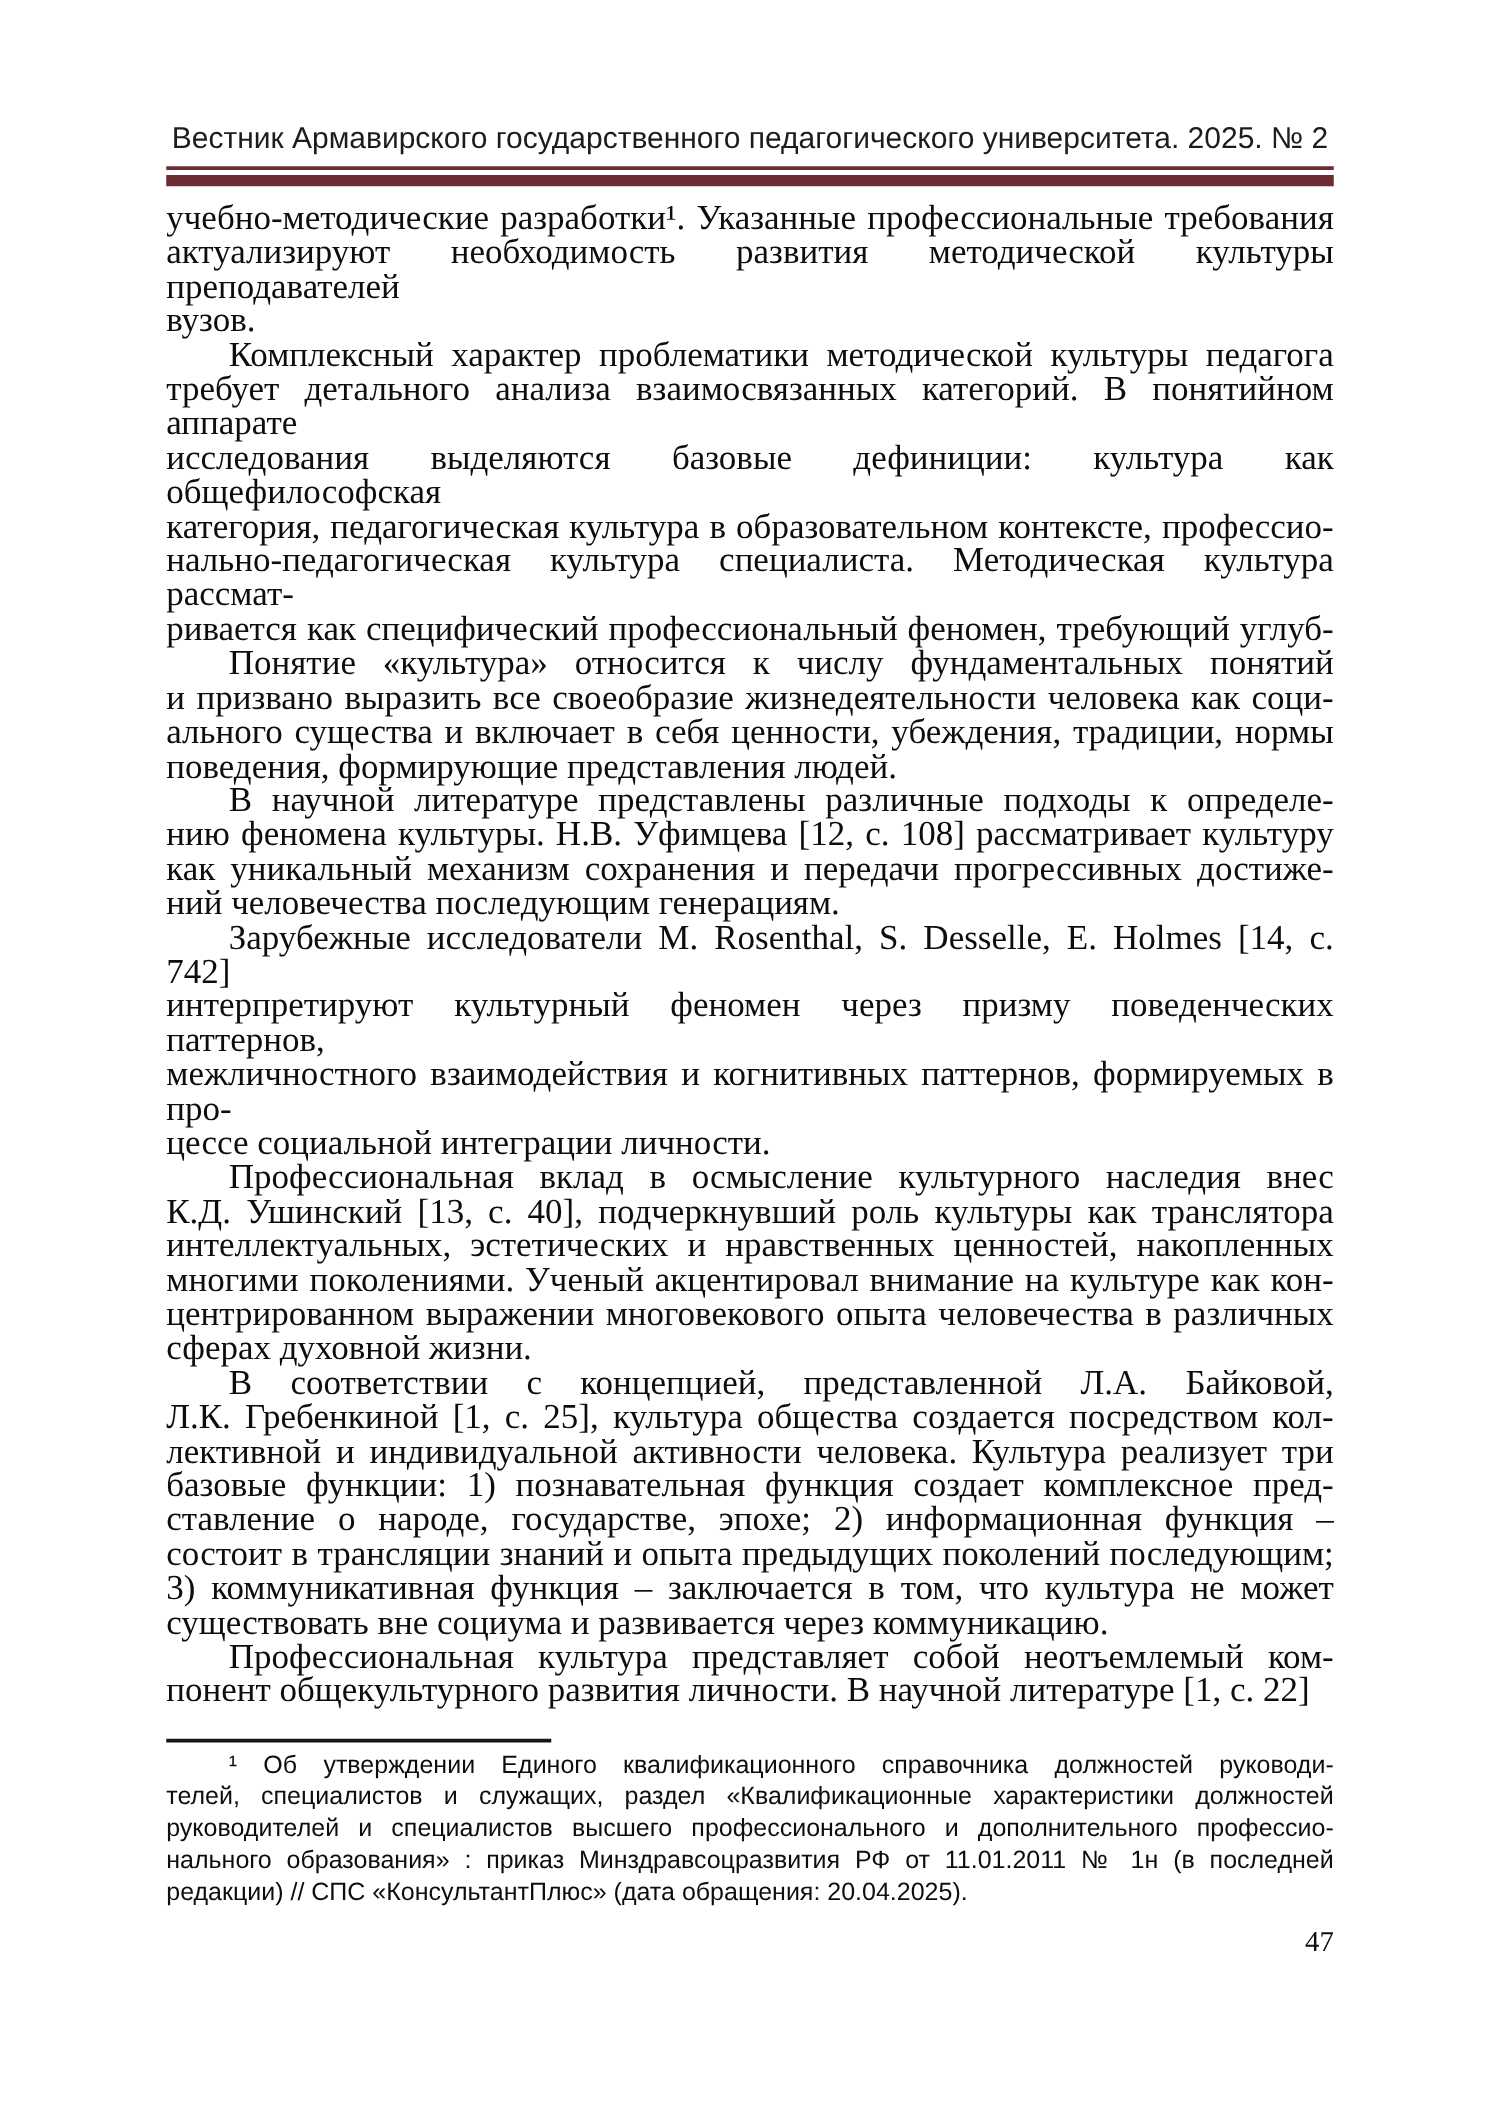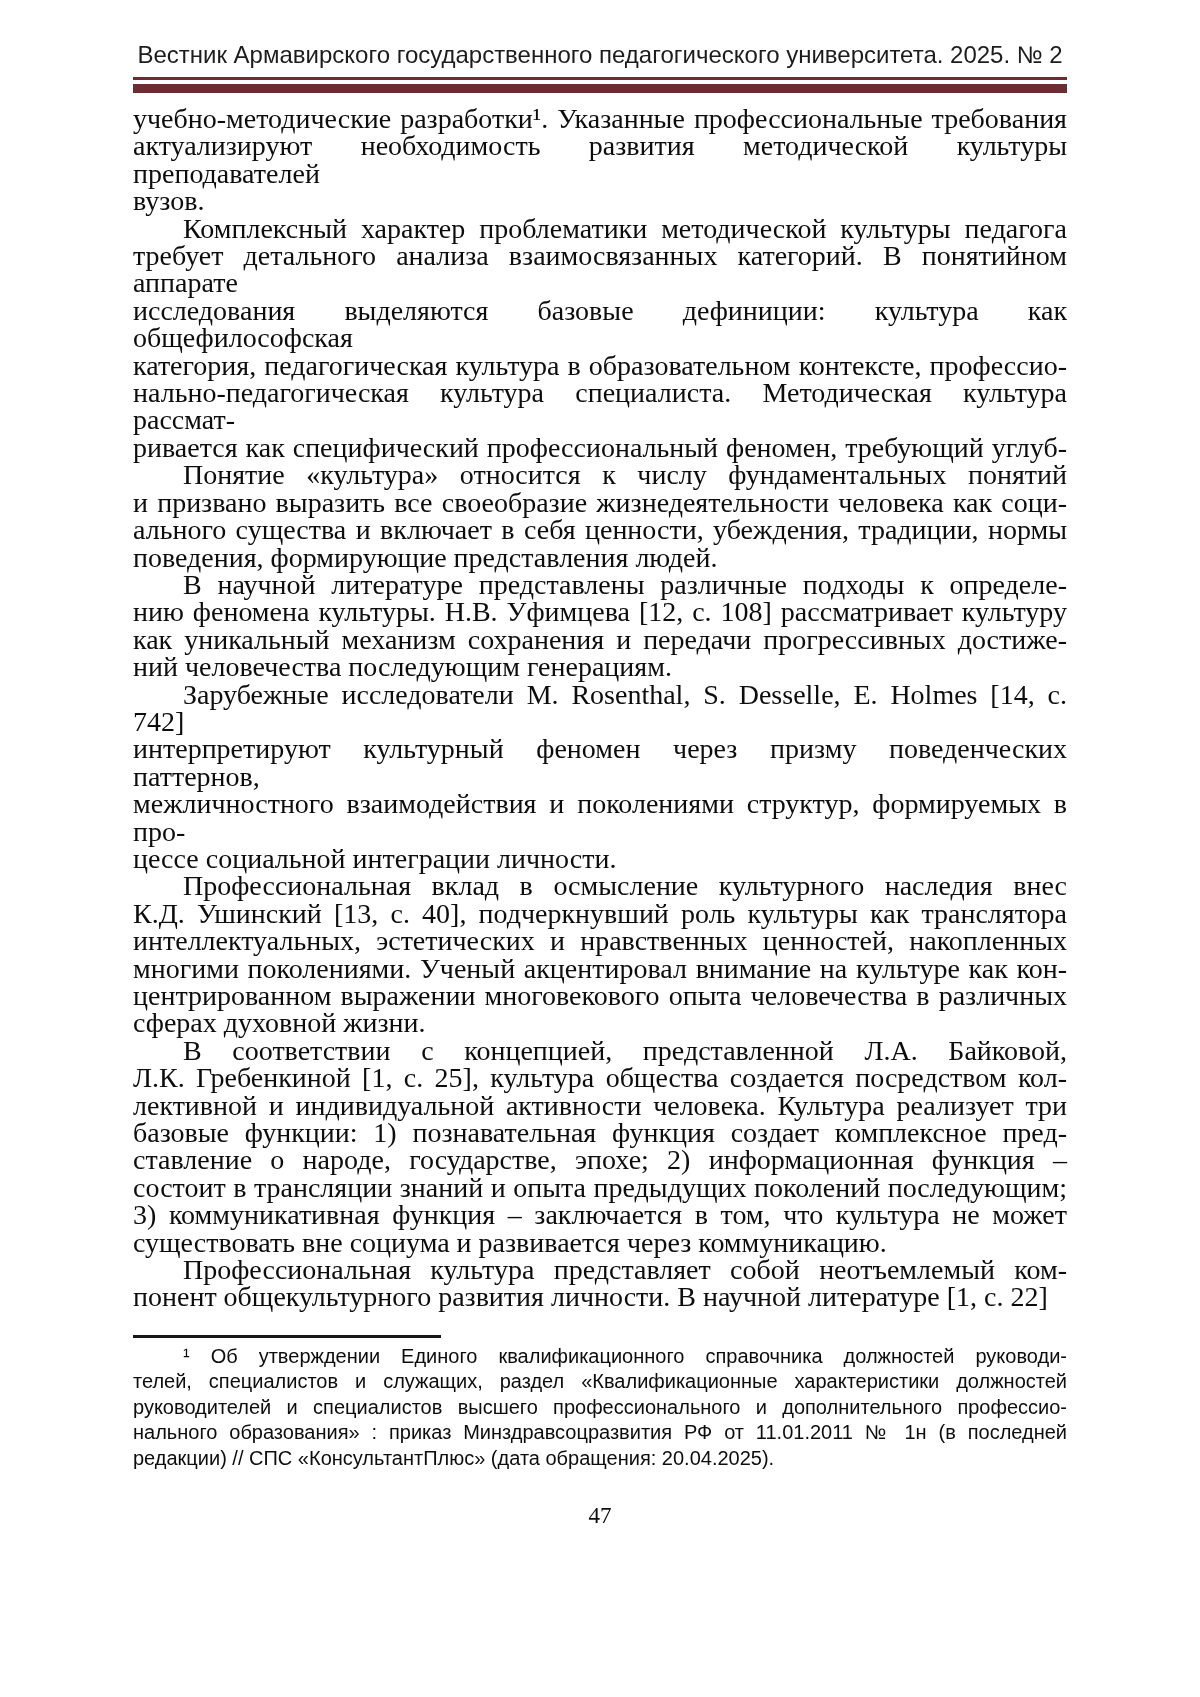--- a/index.html
+++ b/index.html
@@ -7,21 +7,21 @@
     position: relative;
     width: 1200px;
     height: 1697px;
     background: #ffffff;
     overflow: hidden;
     color: #111111;
   }
   .content {
     width: 934px;
     margin: 0 auto;
-    padding-top: 42px;
+    padding-top: 98px;
   }
   .header-line {
     font-family: "Liberation Sans", sans-serif;
     font-size: 24px;
     line-height: 26px;
     text-align: center;
     color: #1c1c1c;
     white-space: nowrap;
   }
   .rule-thin {
@@ -52,22 +52,22 @@
     border-top: 3px solid #161616;
   }
   .footnote {
     margin-top: 6px;
     font-family: Liberation Sans, sans-serif;
     font-size: 20px;
     line-height: 25.4px;
     color: #0d0d0d;
   }
   .page-number {
-    margin-top: 31px;
-    text-align: center;
+    margin-top: 13px;
+    text-align: right;
     font-family: "Liberation Serif", serif;
     font-size: 23px;
     line-height: 27px;
     color: #0d0d0d;
   }
 </style>
 </head>
 <body>
 
 <div class="page">
@@ -98,21 +98,21 @@
         </div>
         <div>
           <div class="line indent">В научной литературе представлены различные подходы к определе-</div>
           <div class="line">нию феномена культуры. Н.В. Уфимцева [12, с. 108] рассматривает культуру</div>
           <div class="line">как уникальный механизм сохранения и передачи прогрессивных достиже-</div>
           <div class="line last">ний человечества последующим генерациям.</div>
         </div>
         <div>
           <div class="line indent">Зарубежные исследователи M. Rosenthal, S. Desselle, E. Holmes [14, с. 742]</div>
           <div class="line">интерпретируют культурный феномен через призму поведенческих паттернов,</div>
-          <div class="line">межличностного взаимодействия и поколениями структур, формируемых в про-</div>
+          <div class="line">межличностного взаимодействия и когнитивных паттернов, формируемых в про-</div>
           <div class="line last">цессе социальной интеграции личности.</div>
         </div>
         <div>
           <div class="line indent">Профессиональная вклад в осмысление культурного наследия внес</div>
           <div class="line">К.Д. Ушинский [13, с. 40], подчеркнувший роль культуры как транслятора</div>
           <div class="line">интеллектуальных, эстетических и нравственных ценностей, накопленных</div>
           <div class="line">многими поколениями. Ученый акцентировал внимание на культуре как кон-</div>
           <div class="line">центрированном выражении многовекового опыта человечества в различных</div>
           <div class="line last">сферах духовной жизни.</div>
         </div>

